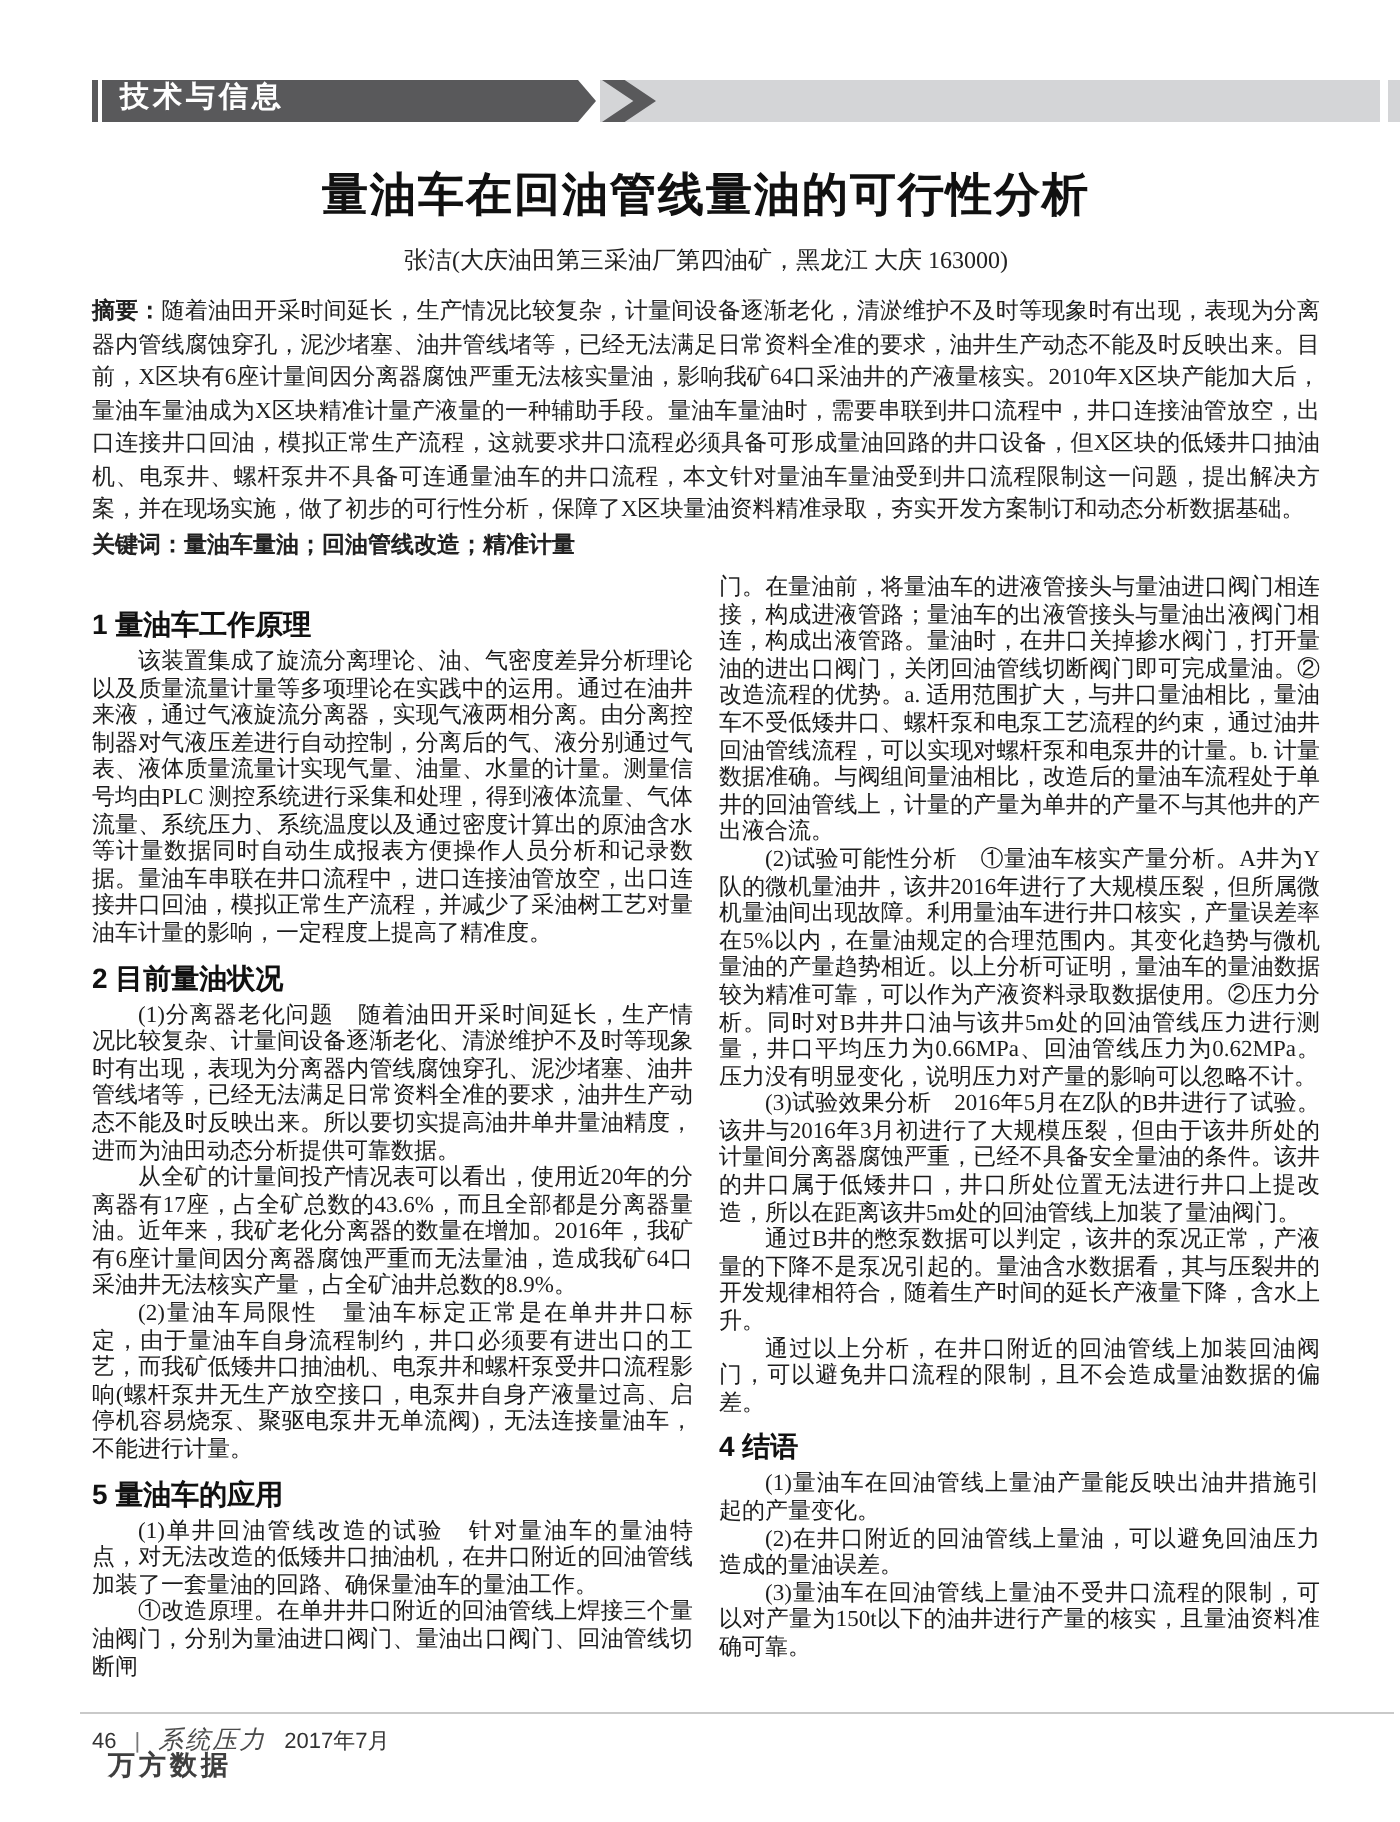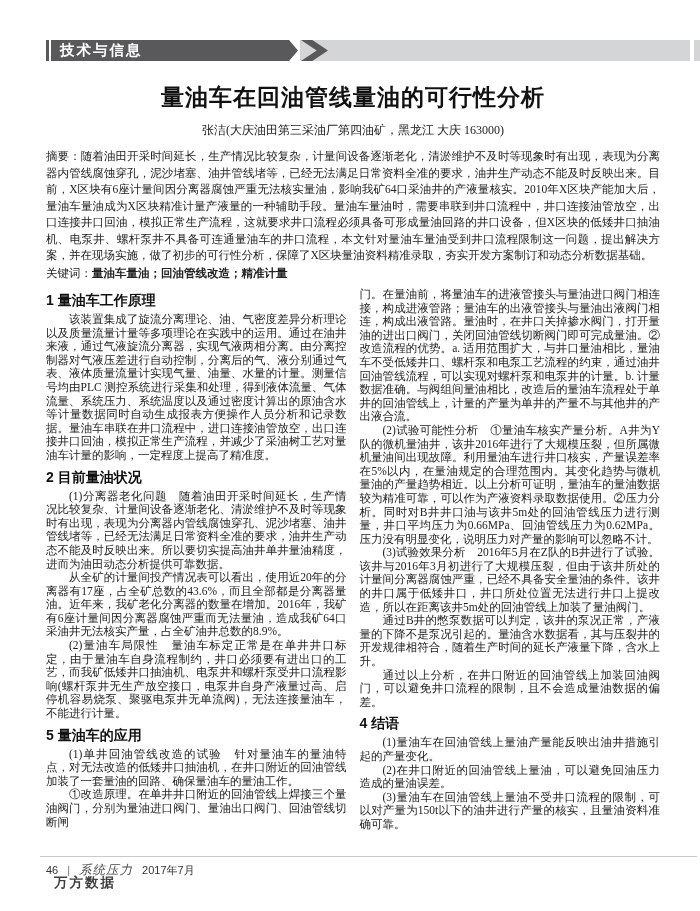--- a/index.html
+++ b/index.html
@@ -12,47 +12,47 @@
   .banner{position:relative;height:21px;}
   .banner-bar{position:absolute;top:0;left:254px;width:390px;height:21px;background:#d4d5d7;}
   .banner-cap{position:absolute;top:0;left:648px;width:7px;height:21px;background:#d4d5d7;}
   .banner-dark{
     position:absolute;top:0;left:0;width:252px;height:21px;background:#59595b;
     clip-path:polygon(0 0,calc(100% - 9px) 0,100% 50%,calc(100% - 9px) 100%,0 100%);
   }
   .banner-slit{position:absolute;top:0;left:3px;width:2px;height:21px;background:#ffffff;}
   .banner-label{
     position:absolute;left:14px;top:0;line-height:21px;color:#ffffff;
-    font-family:Liberation Serif, serif;font-weight:bold;
+    font-family:Liberation Mono, monospace;font-weight:bold;
     font-size:14.5px;letter-spacing:2px;
   }
   .banner-chevron{
     position:absolute;top:0;left:255px;width:27px;height:21px;background:#59595b;
     clip-path:polygon(0 0,42% 0,100% 50%,42% 100%,0 100%,58% 50%);
   }
   
   .title{
     margin:21px 0 0;text-align:center;font-size:23px;font-weight:bold;color:#111;
     font-family:"Liberation Sans","DejaVu Sans",sans-serif;letter-spacing:1px;
   }
   .authors{margin-top:9px;text-align:center;font-size:12px;color:#222;}
   
   .abstract{
     margin-top:9px;font-size:11.5px;line-height:16.5px;text-align:justify;color:#222;
   }
-  .abstract .lbl,.keywords .lbl{font-weight:normal;}
+  .abstract .lbl,.keywords .lbl{font-weight:bold;}
   .keywords{margin-top:1px;font-size:11.5px;line-height:16.5px;font-weight:bold;color:#222;}
   
   .cols{display:flex;gap:13px;margin-top:7px;}
   .col{flex:1 1 0;min-width:0;}
   .sec-heading{
     font-family:"Liberation Sans","DejaVu Sans",sans-serif;
     font-weight:bold;font-size:14px;line-height:17px;margin:6px 0 4px;color:#111;
   }
-  .col > .sec-heading:first-child{margin-top:4px;}
+  .col > .sec-heading:first-child{margin-top:16px;}
   .body-para{
     font-size:11.5px;line-height:13.6px;text-align:justify;text-indent:2em;color:#1c1c1c;
   }
   .body-para.noindent{text-indent:0;}
   
   .footer-rule{position:absolute;left:40px;right:3px;top:856px;border-top:1px solid #c9c9c9;}
   .footer{
     position:absolute;left:46px;top:862px;display:flex;align-items:baseline;gap:9px;
     font-family:"Liberation Sans","DejaVu Sans",sans-serif;font-size:11px;color:#333;justify-content:flex-end;
   }

